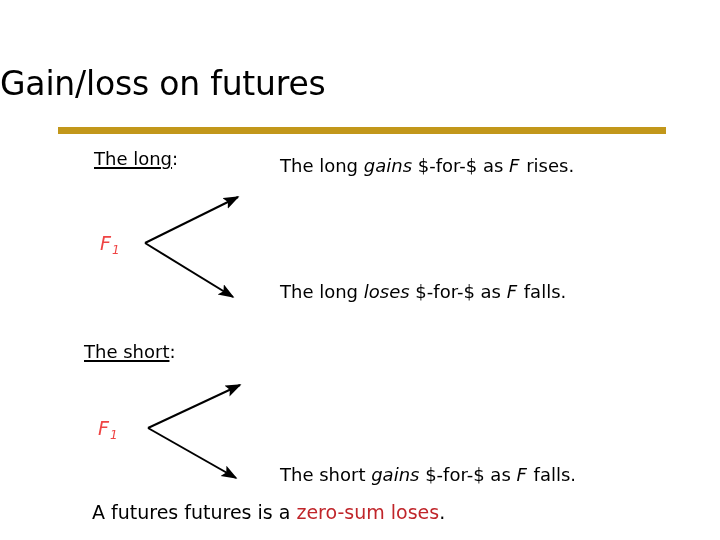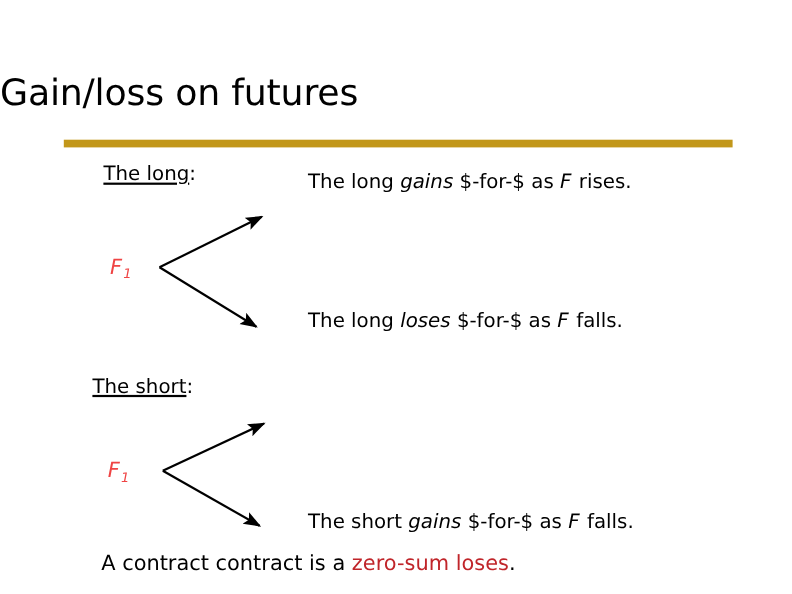--- a/index.html
+++ b/index.html
@@ -174,16 +174,16 @@
   <div class="node-label node-short">
     <span>F</span><sub>1</sub>
   </div>
 
 
   <div class="outcome out-4">
     <span>The short </span><em>gains</em><span> $-for-$ as </span><span class="var">F</span><span> falls.</span>
   </div>
 
   <div class="conclusion">
-    <span>A contract contract is a </span><span class="accent" style="color: rgb(192, 37, 42);">zero-sum loses</span><span>.</span>
+    <span>A futures futures is a </span><span class="accent" style="color: rgb(192, 37, 42);">zero-sum loses</span><span>.</span>
   </div>
 
 </div>
 
 </body></html>

